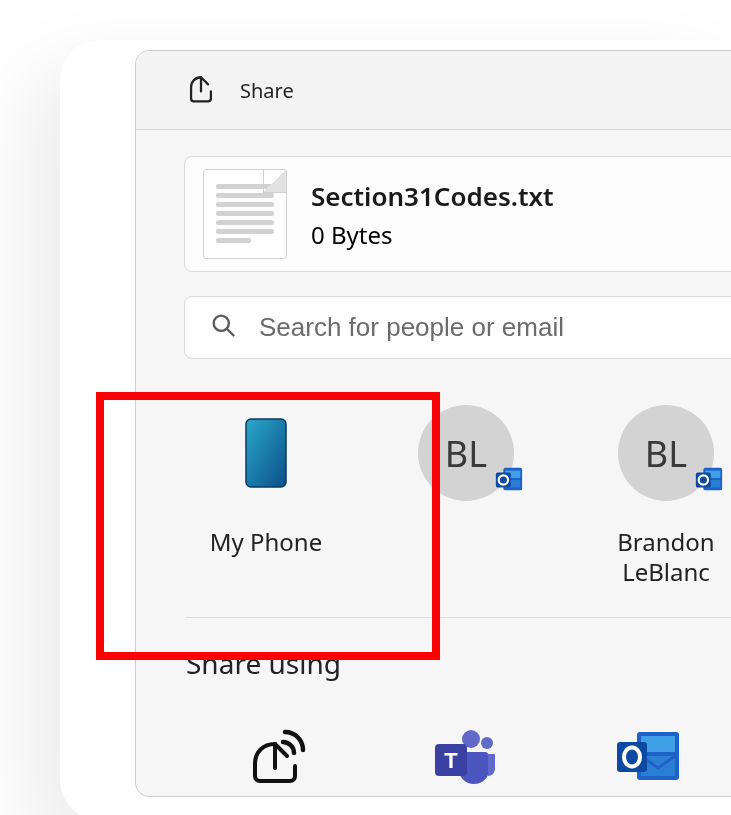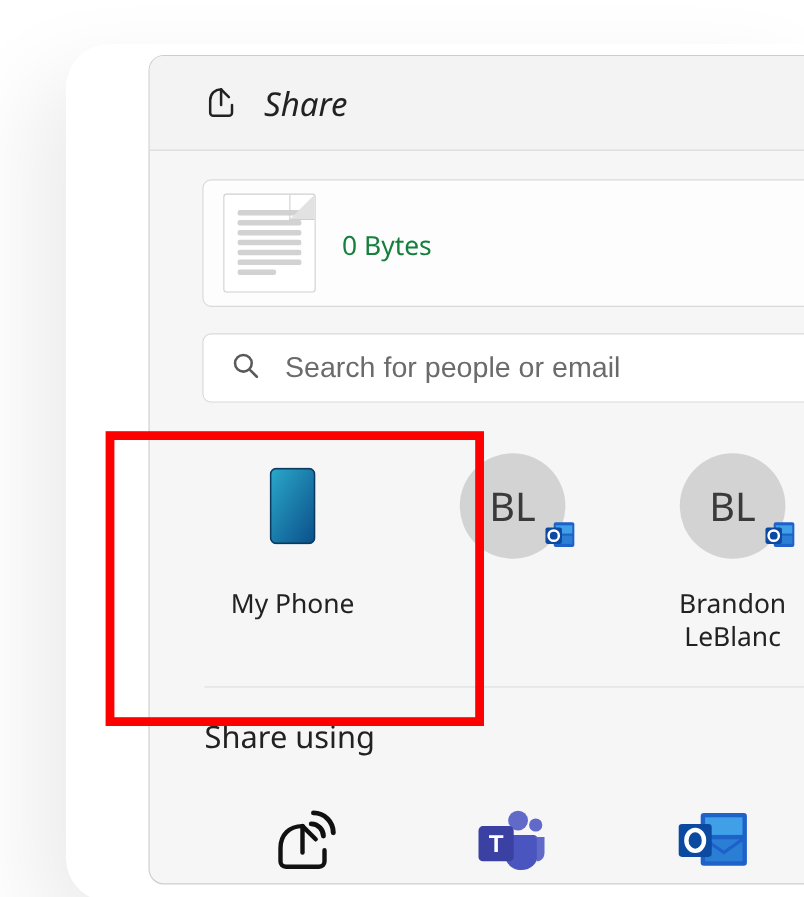--- a/index.html
+++ b/index.html
@@ -33,21 +33,21 @@
 
   .titlebar {
     display: flex;
     align-items: center;
     gap: 22px;
     padding: 22px 36px 22px 48px;
     border-bottom: 1px solid #d7d7d7;
     background: #f3f3f3;
   }
   .titlebar .icon svg { width: 34px; height: 34px; display:block; }
-  .titlebar .title { font-size: 30px; font-weight: 400; color:#222;font-style:italic; }
+  .titlebar .title { font-size: 20px; font-weight: 400; color:#222; }
 
   .body { padding: 26px 36px 0 48px; }
 
   .file-card {
     display: flex;
     align-items: center;
     gap: 24px;
     border: 1px solid #d9d9d9;
     background: #fdfdfd;
     border-radius: 8px;
@@ -67,21 +67,21 @@
     content:"";
     position:absolute; right:0; top:0;
     width:22px; height:22px;
     background: linear-gradient(135deg, transparent 49%, #e2e2e2 50%);
     border-left:1px solid #d0d0d0;
     border-bottom:1px solid #d0d0d0;
   }
   .file-thumb .line { height:5px; background:#d2d2d2; border-radius:2px; }
   .file-thumb .line.short { width:60%; }
   .file-name { font-size: 26px; font-weight: 600; }
-  .file-size { font-size: 24px; color: #15803d; margin-top:4px; }
+  .file-size { font-size: 24px; color: #000000; margin-top:4px; }
 
   .search-field {
     margin-top: 24px;
     border: 1px solid #d9d9d9;
     background: #ffffff;
     border-radius: 8px;
     display:flex; align-items:center;
     gap:20px;
     padding: 14px 24px;
   }
@@ -184,20 +184,21 @@
       <div class="file-thumb">
         <div class="line"></div>
           <div class="line"></div>
           <div class="line"></div>
         <div class="line"></div>
           <div class="line"></div>
           <div class="line"></div>
         <div class="line short"></div>
       </div>
       <div>
+        <div class="file-name">Section31Codes.txt</div>
         <div class="file-size">0 Bytes</div>
       </div>
     </div>
 
     <div class="search-field">
       <span>
         <svg viewBox="0 0 24 24" fill="none" stroke-width="2" stroke-linecap="round">
           <circle cx="10.5" cy="10.5" r="6.5"></circle>
           <line x1="16" y1="16" x2="21" y2="21"></line>
         </svg>

